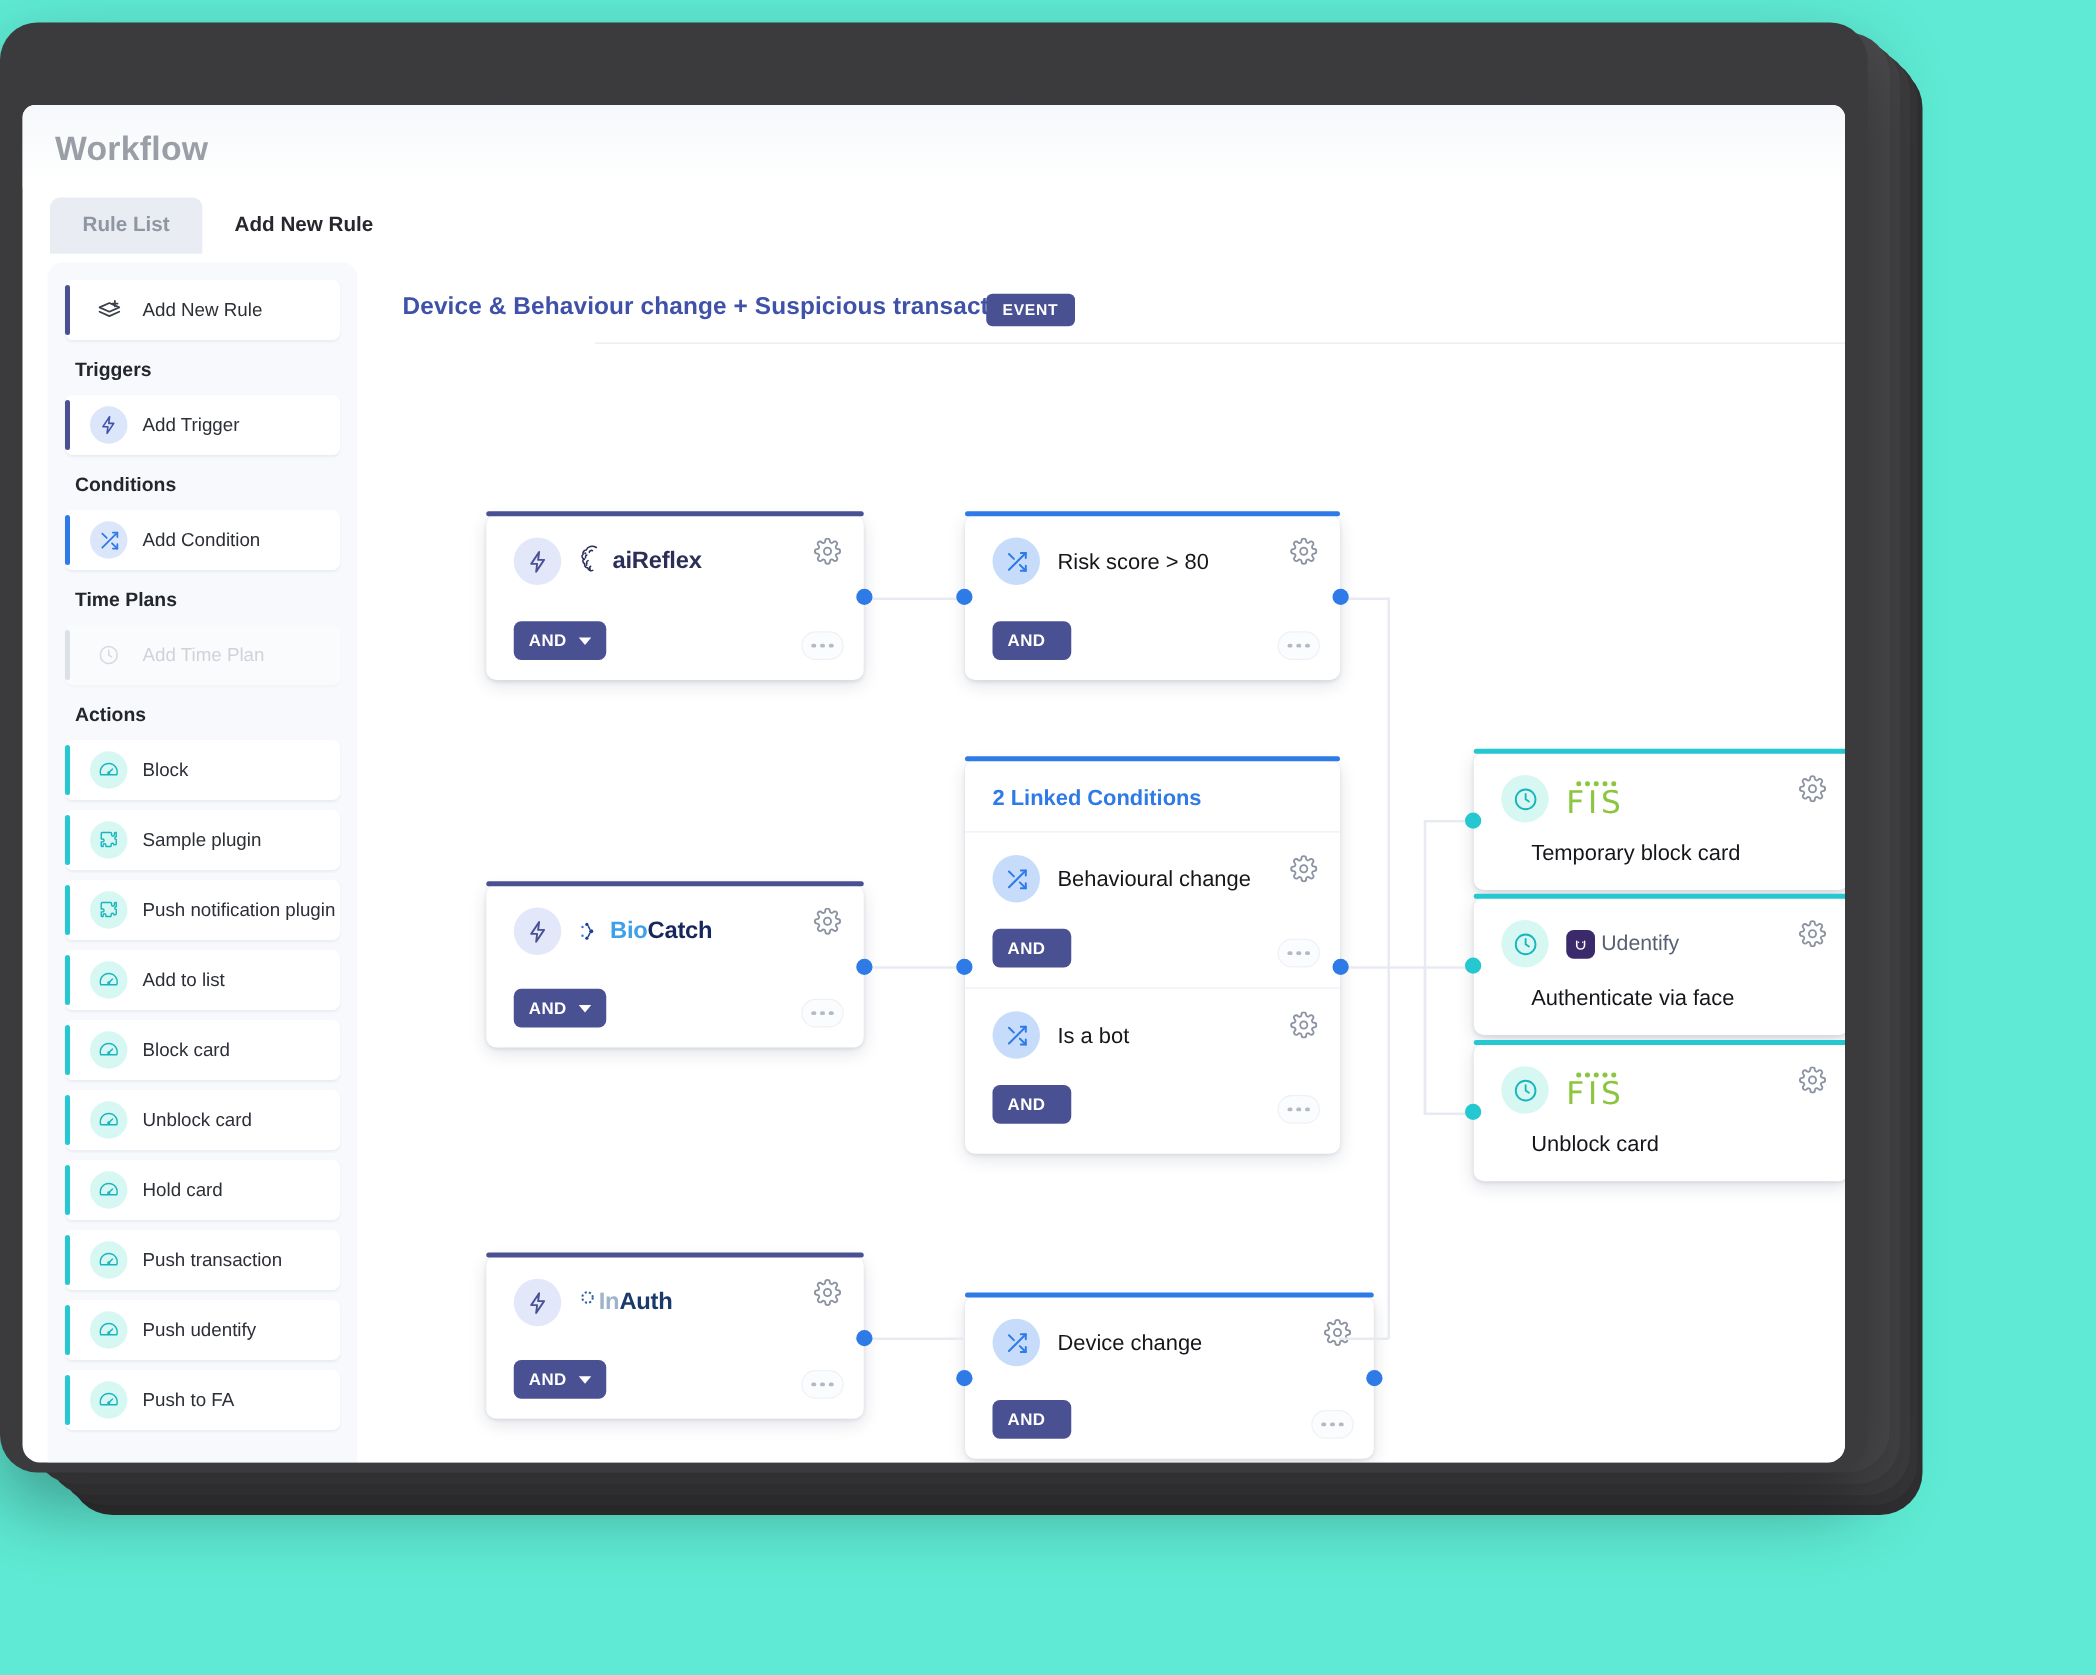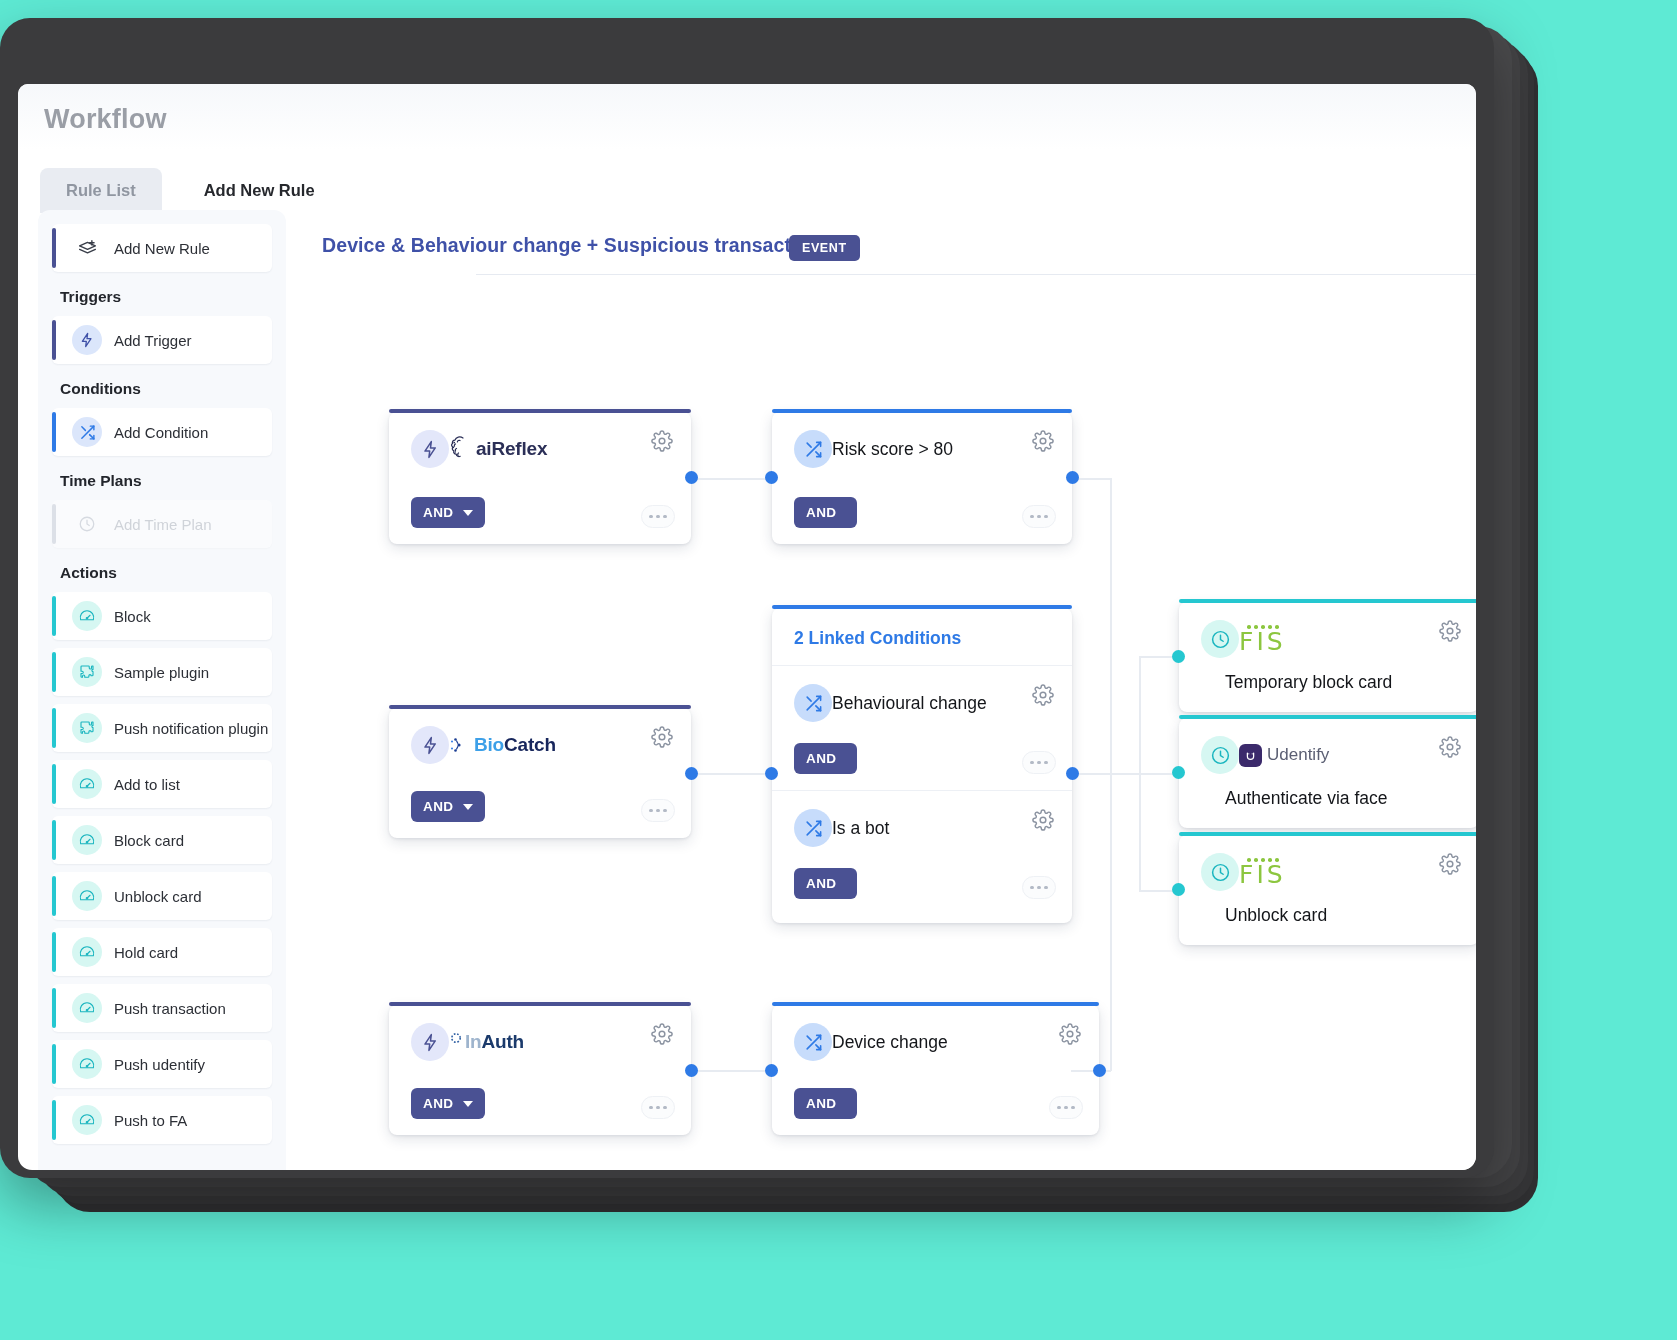--- a/index.html
+++ b/index.html
@@ -38,21 +38,21 @@
   
   .app-header {
     position: absolute; left: 0; top: 0; width: 100%; height: 66px;
     background: linear-gradient(180deg,#f6f8fb 0%, #ffffff 100%);
   }
   .app-title {
     position: absolute; left: 26px; top: 20px;
     font-size: 27px; font-weight: 700; color: #9a9ea6; letter-spacing: .2px;
   }
 
-  .tabbar { position: absolute; left: 22px; top: 84px; display: flex; gap: 16px; }
+  .tabbar { position: absolute; left: 22px; top: 74px; display: flex; gap: 0; }
   .tab {
     padding: 13px 26px;
     font-size: 16.5px; font-weight: 700;
     border-radius: 8px 8px 0 0;
     cursor: pointer; white-space: nowrap;
   }
   .tab.inactive { background: #e9ecf2; color: #9096a1; }
   .tab.active   { background: #ffffff; color: #26282d; }
 
   
@@ -125,21 +125,21 @@
     overflow: visible;
   }
   .node .topbar {
     position: absolute; left: 0; right: 0; top: -3px; height: 3.5px;
     border-radius: 3px;
   }
   .node.trigger .topbar { background: #4a5193; }
   .node.cond    .topbar { background: #2e7ae6; }
   .node.action  .topbar { background: #25c7d0; }
 
-  .node-head { display: flex; align-items: center; gap: 0; padding: 18px 0 0 22px; }
+  .node-head { display: flex; align-items: center; gap: 14px; padding: 18px 0 0 22px; }
   .head-ic {
     width: 38px; height: 38px; border-radius: 50%;
     display: flex; align-items: center; justify-content: center; flex: none;
   }
   .head-ic.lav  { background: #e3e7fa; }
   .head-ic.blue { background: #c7dcfb; }
   .head-ic.teal { background: #d6f7f2; }
 
   .node-label { font-size: 17.5px; color: #14161a; font-weight: 400; }
 
@@ -601,21 +601,21 @@
             <span class="caret"></span>
           </div>
           <div class="dots">
               <i></i>
               <i></i>
               <i></i>
             </div>
           <div class="port" style="right:-7px; top:59px;"></div>
         </div>
 
-        <div class="node cond" style="left:486px; top:795px; width:327px; height:130px;">
+        <div class="node cond" style="left:486px; top:827px; width:327px; height:130px;">
           <div class="topbar"></div>
           <div class="node-head">
             <span class="head-ic blue">
               <svg width="19" height="19" viewBox="0 0 24 24" fill="none" stroke="#2e7ae6" stroke-width="2" stroke-linecap="round" stroke-linejoin="round">
                 <path d="M16 3h5v5"></path>
                   <path d="M4 20L21 3"></path>
                   <path d="M21 16v5h-5"></path>
                   <path d="M15 15l6 6"></path>
                   <path d="M4 4l5 5"></path>
               </svg>

